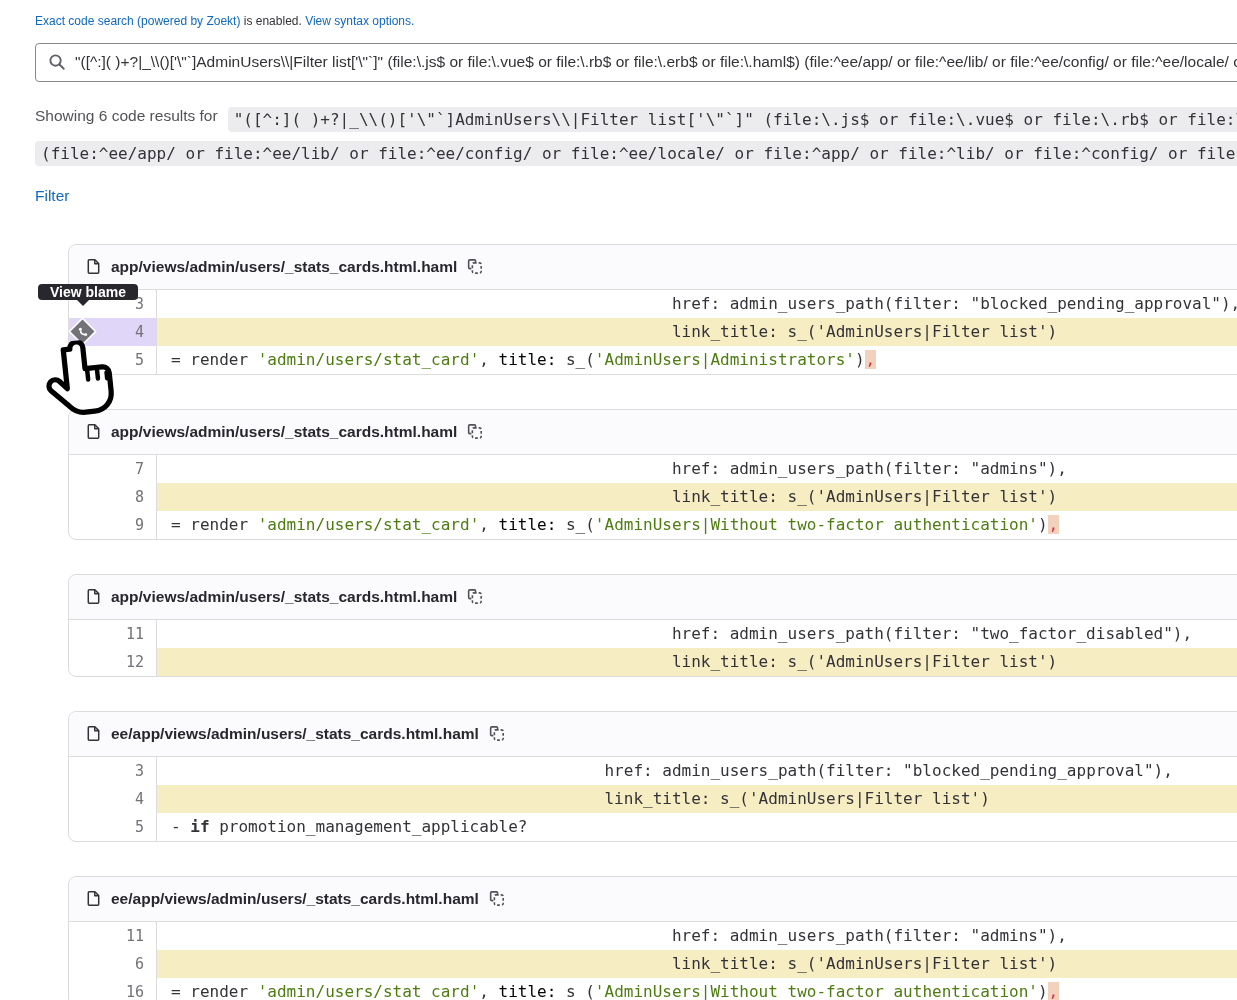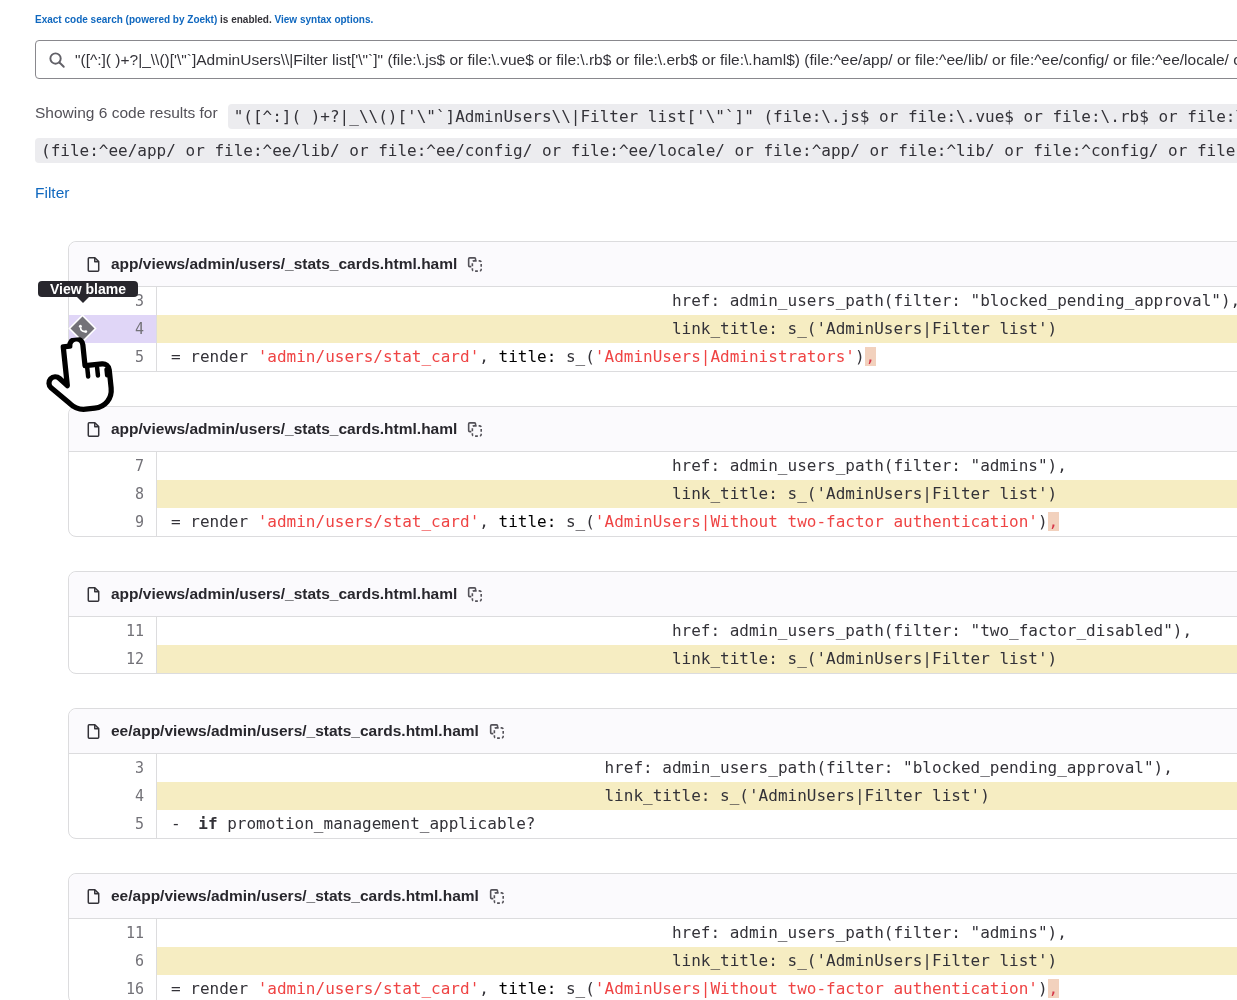--- a/index.html
+++ b/index.html
@@ -1,20 +1,20 @@
 <!DOCTYPE html>
 <html><head>
 <meta charset="utf-8">
 <style>
   * { box-sizing: border-box; }
   html, body { margin: 0; padding: 0; width: 1237px; height: 1000px; overflow: hidden; background: #fff; }
   body { font-family: "Liberation Sans", sans-serif; color: #333238; }
   .page { padding: 13px 0 0 35px; }
   a { color: #1068bf; text-decoration: none; cursor: pointer; }
-  .banner { margin: 0; font-size: 10px; line-height: 1.4; font-weight: bold; }
+  .banner { margin: 0; font-size: 12px; line-height: 1.4; }
   .searchbox {
     margin-top: 13px; height: 39px; width: 1600px;
     border: 1px solid #89888d; border-radius: 4px;
     display: flex; align-items: center; gap: 9px; padding: 0 12px;
     font-size: 15.5px; white-space: pre; overflow: hidden; color: #333238;
   }
   .results-line { margin-top: 25px; font-size: 15.5px; color: #535158; display: flex; gap: 10px; white-space: pre; }
   .qcode {
     font-family: "DejaVu Sans Mono", monospace; font-size: 16px;
     background: #ececef; color: #333238; padding: 3px 6px; border-radius: 4px;
@@ -31,23 +31,23 @@
   }
   .card-body { border-radius: 0 0 8px 8px; overflow: hidden; }
   .code-row { display: flex; height: 28px; font-family: "DejaVu Sans Mono", monospace; font-size: 16px; line-height: 28px; white-space: pre; }
   .gutter {
     flex: 0 0 88px; width: 88px; text-align: right; padding-right: 12px;
     color: #737278; border-right: 1px solid #dcdcde; font-size: 15px; position: relative;
   }
   .gutter-purple { background: #e0d6f7; }
   .codecell { flex: 1; padding-left: 14px; color: #333238; }
   .row-hl .codecell { background: #f6edc2; }
-  .seg-s { color: #ef4444; }
+  .seg-s { color: #4d7c0f; }
   .seg-y { color: #000000; }
-  .seg-k { font-weight: 700; margin-left: 8px; }
+  .seg-k { font-weight: 700; }
   .seg-m { color: #d63649; background: #f2d1bd; padding: 0 1px; }
   .blame-diamond { position: absolute; width: 26px; height: 26px; left: 1px; z-index: 4; cursor: pointer; }
   .diamond-shape { position: absolute; left: 4px; top: 4px; width: 17px; height: 17px; background: #737278; transform: rotate(45deg); box-shadow: 0 0 0 1.5px #ffffff; }
   .diamond-glyph { position: absolute; left: 7px; top: 7px; }
   .tooltip {
     position: absolute; left: -31px; background: #28272d; color: #fff;
     font-size: 14px; font-weight: 600; padding: 0 12px; border-radius: 4px;
     white-space: nowrap; z-index: 6;
   }
   .tooltip::after {

